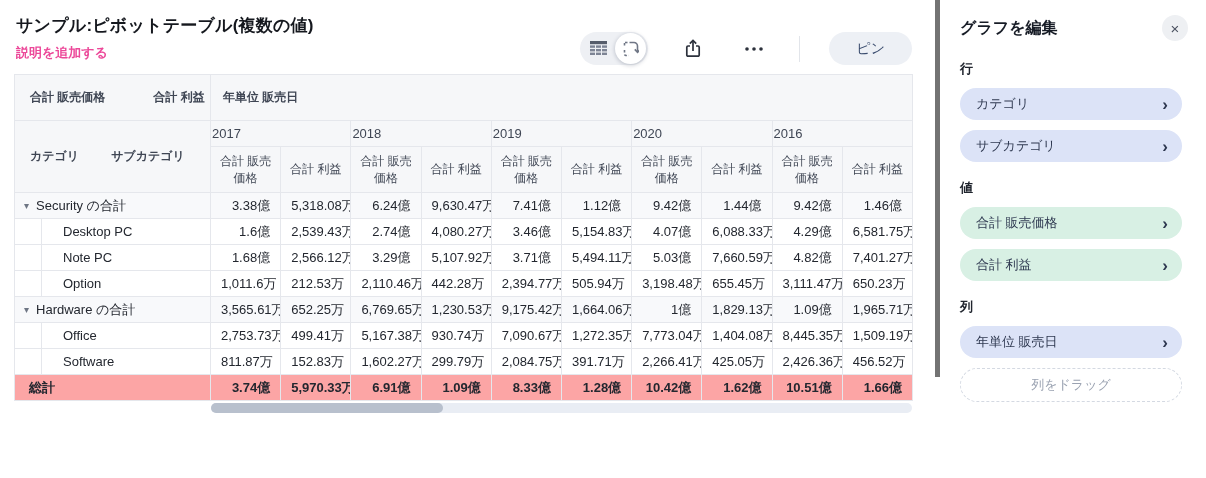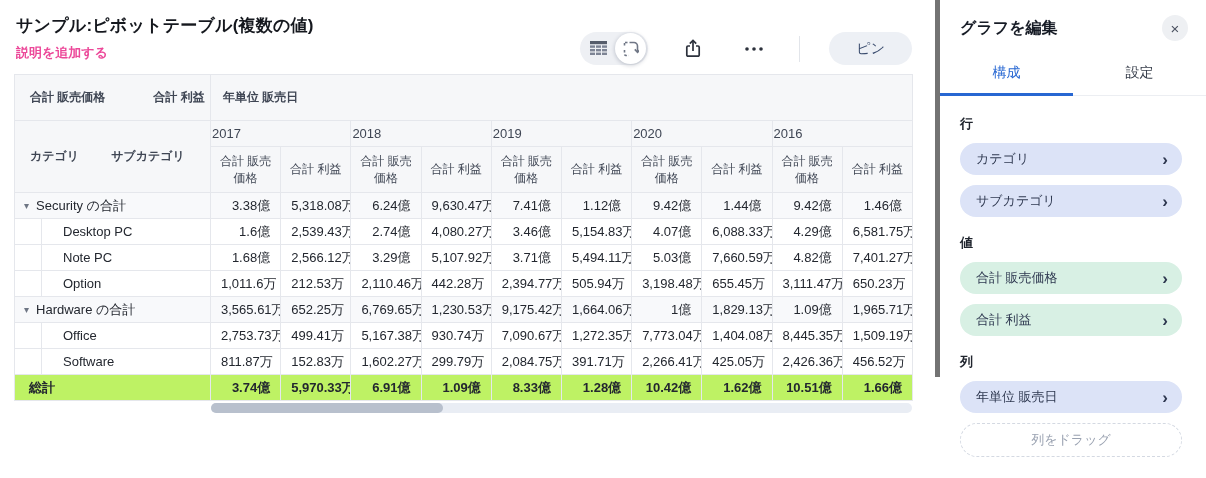--- a/index.html
+++ b/index.html
@@ -33,21 +33,21 @@
   th.meta { height:46px; text-align:left; font-size:12px; font-weight:bold; }
   th.meta .meta-inner { display:flex; gap:48px; padding-left:14px; }
   th.meta.cols { padding-left:12px; }
   th.rowhdr { text-align:left; font-size:12px; font-weight:bold; vertical-align:middle; }
   th.rowhdr .meta-inner { display:flex; gap:32px; padding-left:14px; }
   th.year { height:26px; font-weight:normal; font-size:13px; color:#3b4350; text-align:left; }
   th.sub { height:46px; font-weight:normal; font-size:12px; color:#454c59; text-align:center; padding:4px 6px; white-space:normal; line-height:1.35; }
   .pivot tbody td { height:26px; padding:0 10px; text-align:right; color:#23272f; background:#fff; }
   .pivot tbody td.label { text-align:left; padding:0; position:relative; }
   .pivot tr.group td { background:#f8f9fb; }
-  .pivot tr.total td { background:#bef264; font-weight:bold; }
+  .pivot tr.total td { background:#fca5a5; font-weight:bold; }
   .label-inner { display:flex; align-items:center; height:100%; }
   tr.group .label-inner { padding-left:9px; gap:7px; }
   tr.child .label-inner { padding-left:48px;text-align:center; }
   tr.total .label-inner { padding-left:14px; }
   .pivot tr.child td.label::before { content:""; position:absolute; left:26px; top:0; bottom:0; width:1px; background:#e5e7ec; }
   .tri { font-size:10px; color:#6e7684; line-height:1; cursor:pointer; }
 
   .hscroll { position:relative; margin:2px 0 0 197px; width:701px; height:10px; background:#e9edf4; border-radius:5px; }
   .hthumb { position:absolute; left:0; top:0; width:232px; height:10px; background:#b8c0cd; border-radius:5px; cursor:grab; }
 
@@ -340,24 +340,20 @@
     </div>
   </div>
 
   <aside class="sidebar">
     <div class="sb-head">
       <span class="sb-title">グラフを編集</span>
       <button class="sb-close">
         <span>×</span>
       </button>
     </div>
-    <div class="sb-tabs" id="sb-tabs">
-        <div class="sb-tab active">構成</div>
-        <div class="sb-tab">設定</div>
-      </div>
     <div class="sb-body" id="sb-body">
         <div class="sec-label">行</div>
         <div class="pill blue">
           <span>カテゴリ</span>
           <span class="chev">›</span>
         </div>
         <div class="pill blue">
           <span>サブカテゴリ</span>
           <span class="chev">›</span>
         </div>

